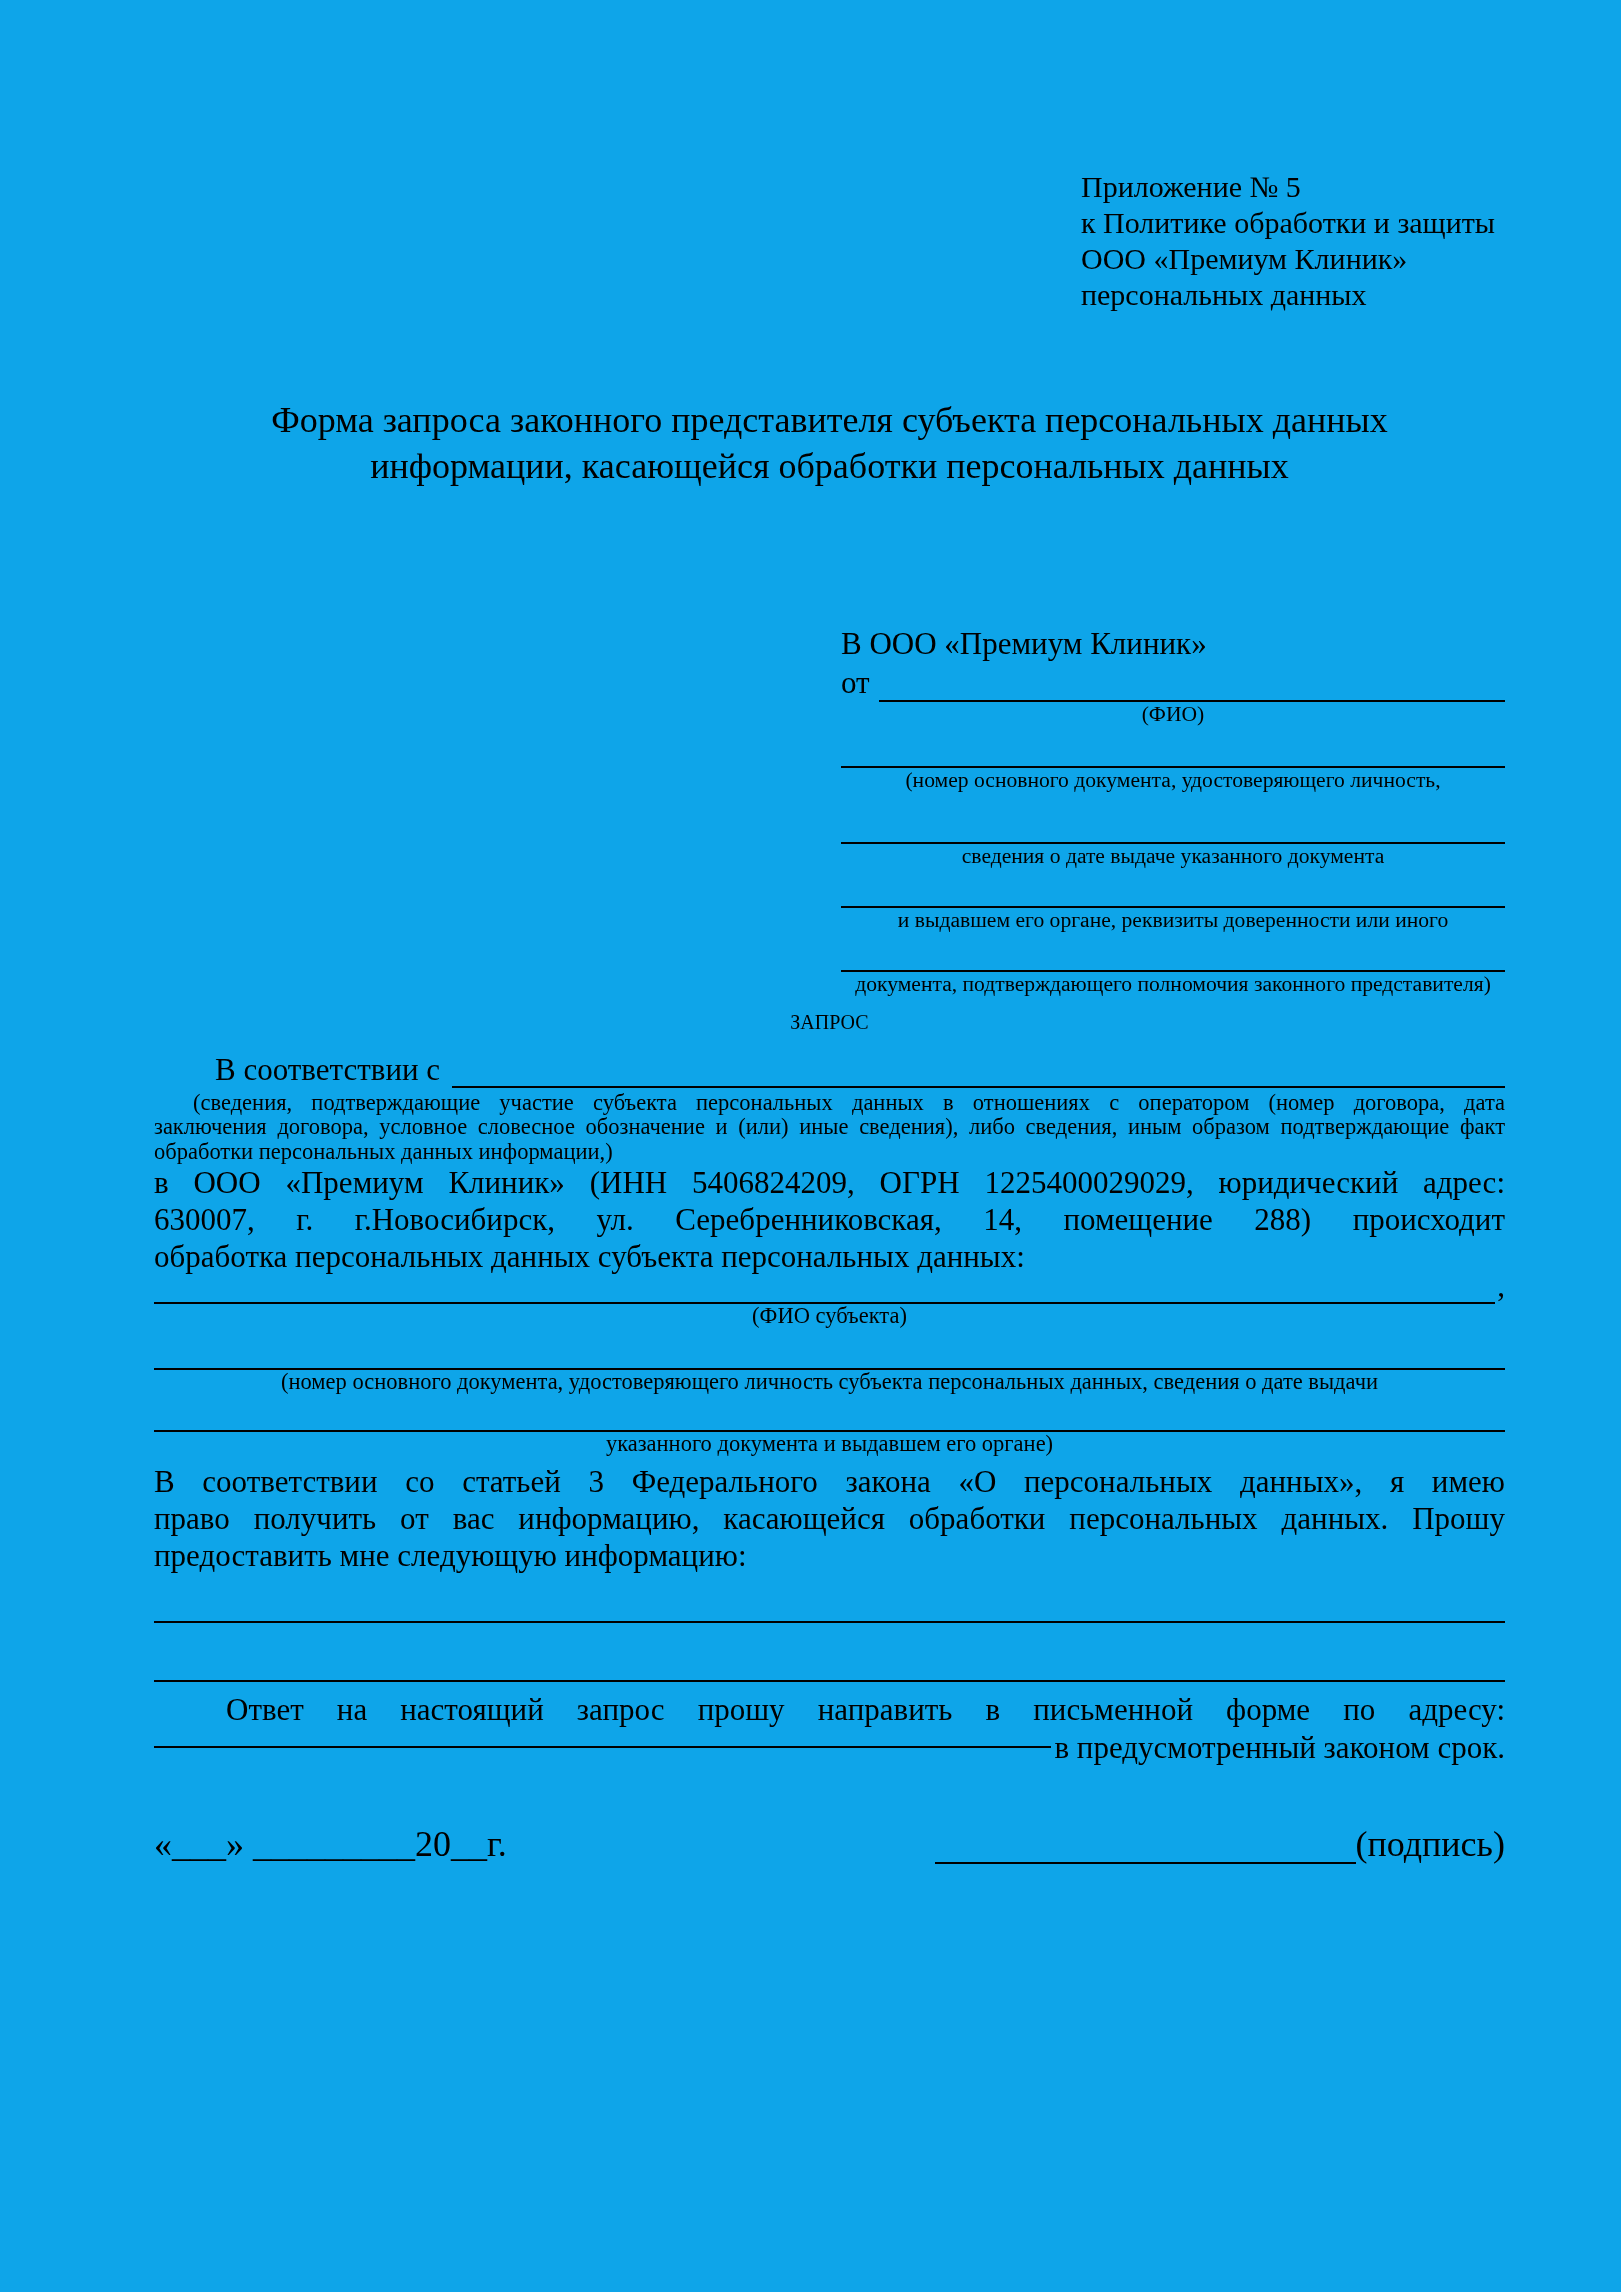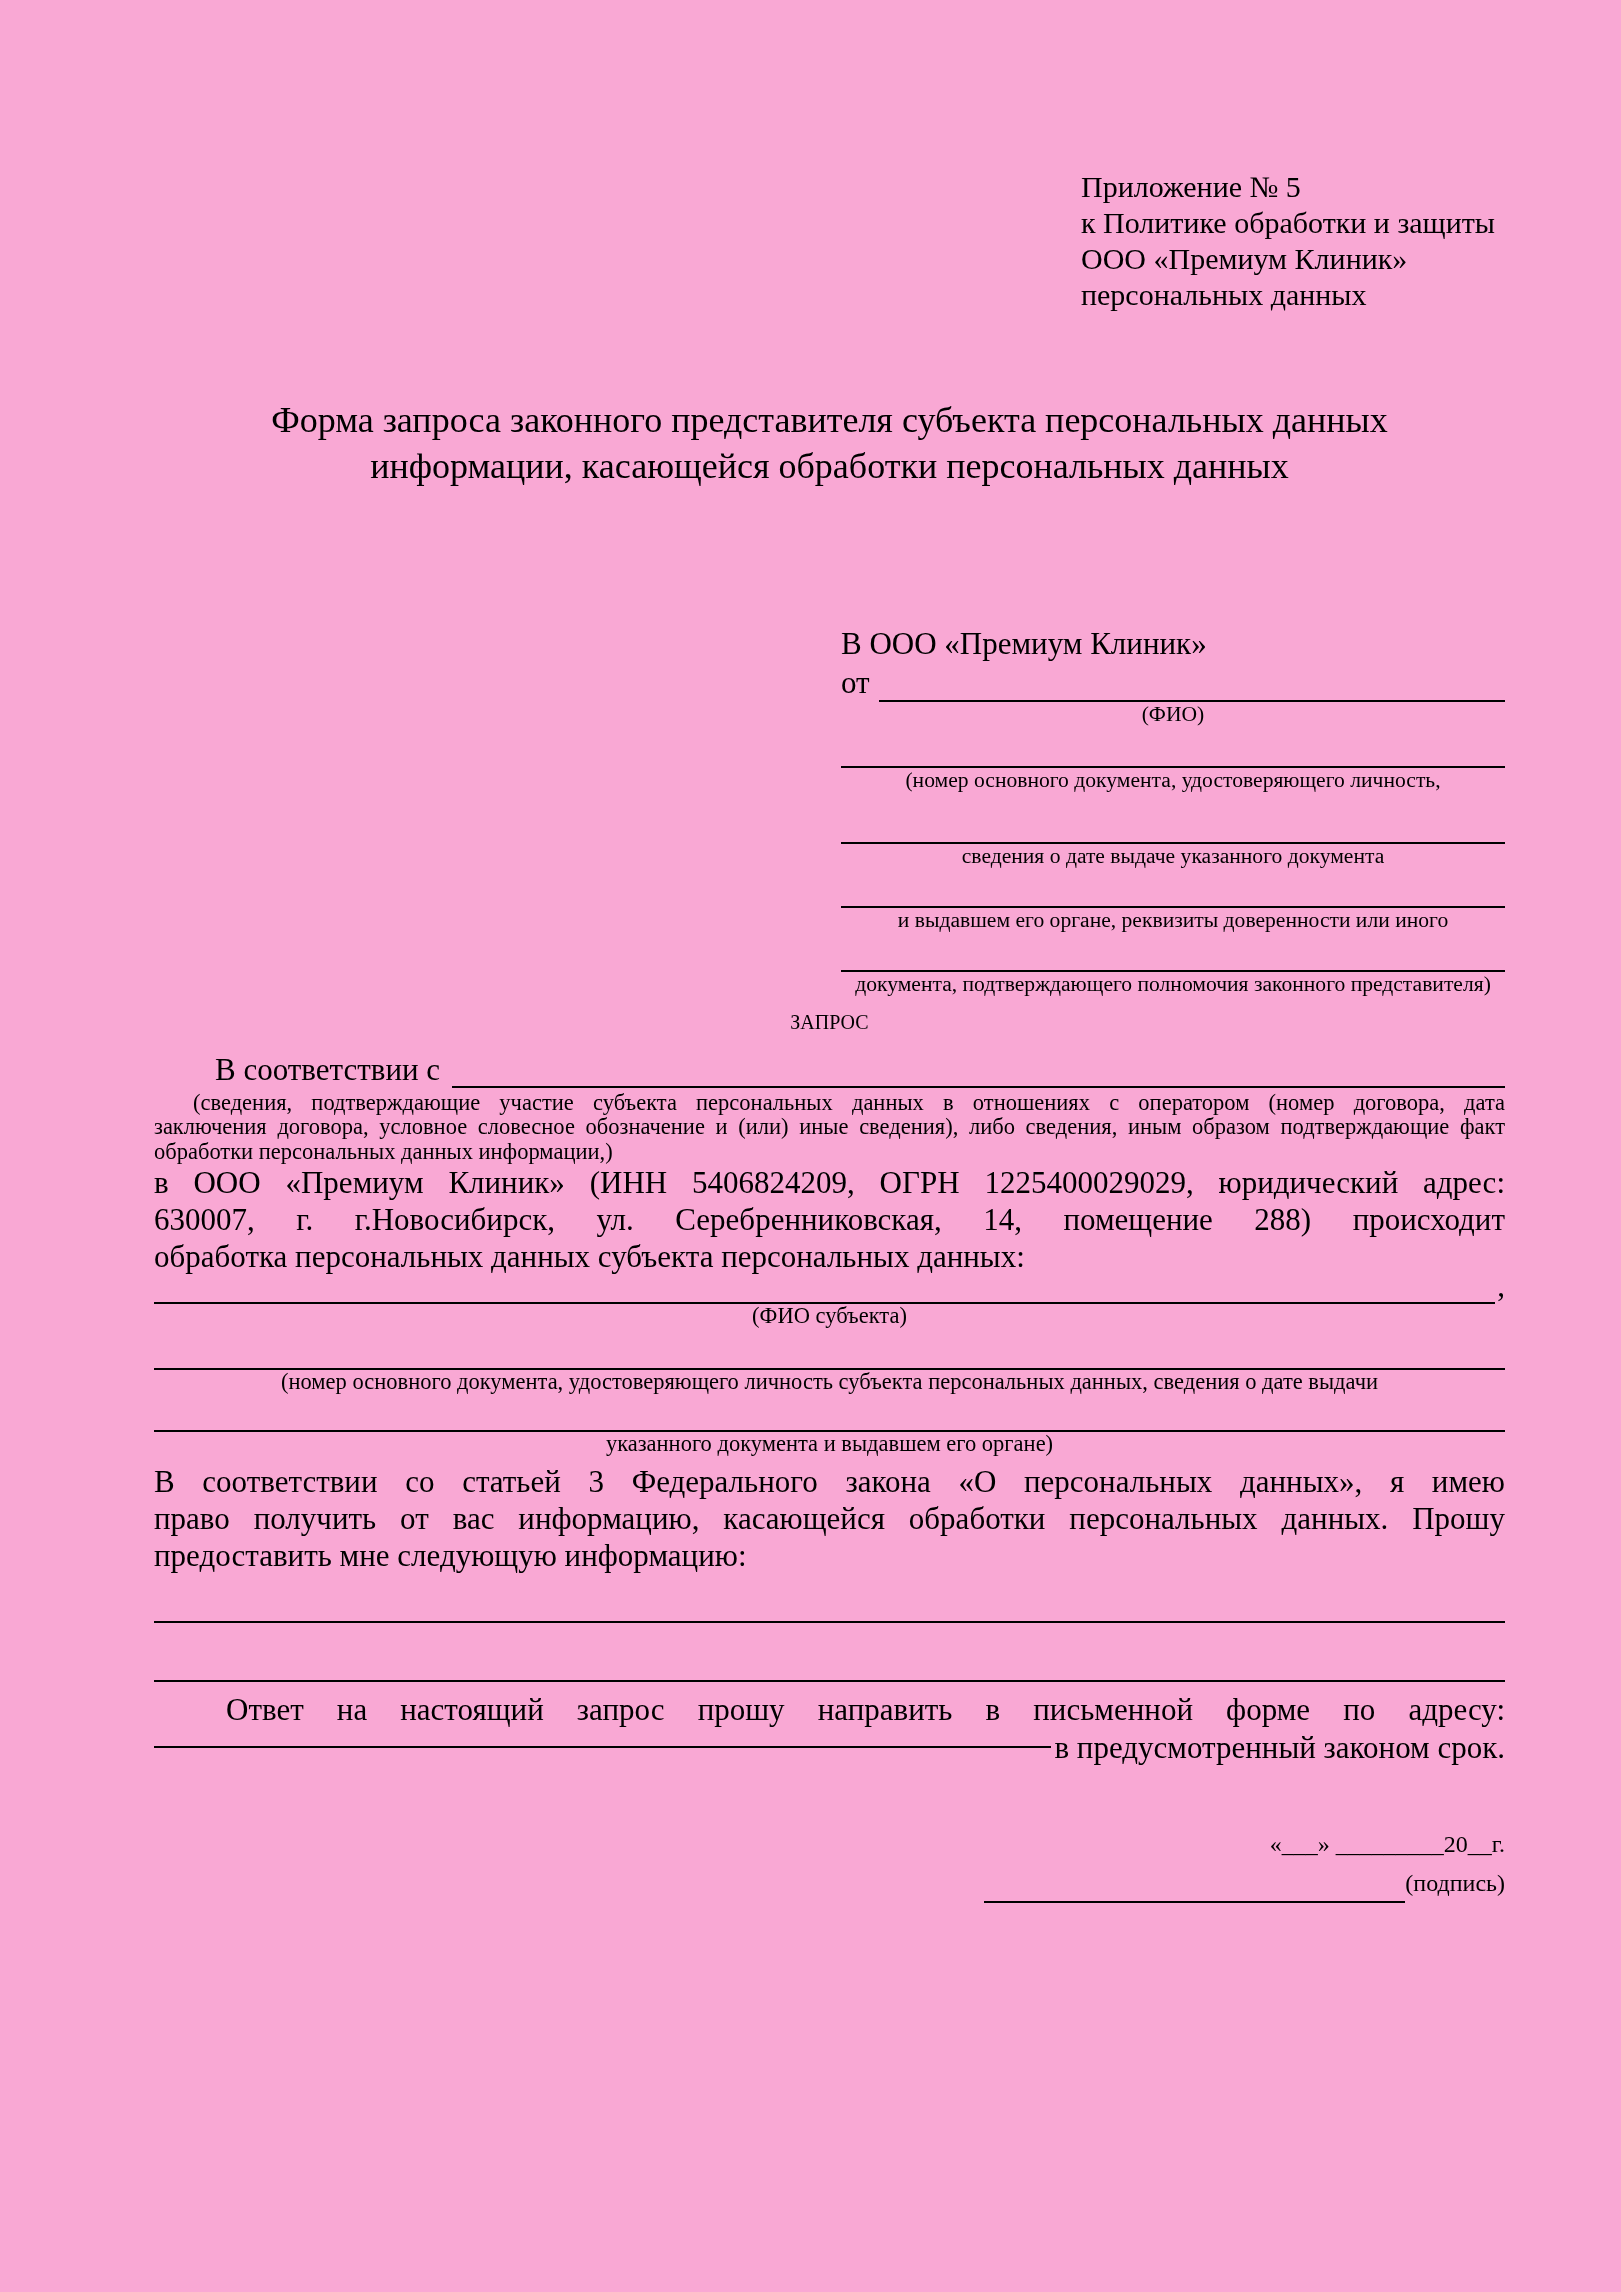--- a/index.html
+++ b/index.html
@@ -1,20 +1,20 @@
 <!DOCTYPE html>
 <html><head>
 <meta charset="utf-8">
 <style>
   html,body { margin:0; padding:0; background:#e8e8e8; }
   .page {
     position:relative;
     width:1621px; height:2293px;
     margin:0 auto;
-    background:#f9a8d4;
+    background:#0ea5e9;
     color:#000000;
     font-family:"Liberation Serif","DejaVu Serif",serif;
     overflow:hidden;
   }
 
   
   .header-note {
     position:absolute; left:1081px; top:169px;
     font-size:30px; line-height:36px; white-space:nowrap;
   }
@@ -55,22 +55,22 @@
   .lawp { margin-top:5.9px; }
   .blank1 { border-bottom:2.9px solid #000; height:47px; }
   .blank2 { border-bottom:2.9px solid #000; height:57px; }
   .answer1 { margin-top:8.8px; text-indent:72px; }
   .answerrow { display:flex; align-items:center; height:39px; }
   .answerrow .sfx { flex:0 0 auto; padding-left:3.9px; }
 
   
   .footer-row {
     position:absolute; left:154px; top:1825px; width:1351px;
-    display:flex; justify-content:space-between; align-items:flex-end;
-    font-size:24px; line-height:39px;flex-direction:column;
+    display:flex; justify-content:space-between; align-items:center;
+    font-size:36px; line-height:39px;
   }
   .sig-group { display:flex; align-items:flex-end; }
   .sig-line { width:421px; border-bottom:2.9px solid #000; height:35px; }
 </style>
 </head>
 <body>
 
 <div class="page">
 
   <div class="header-note">

